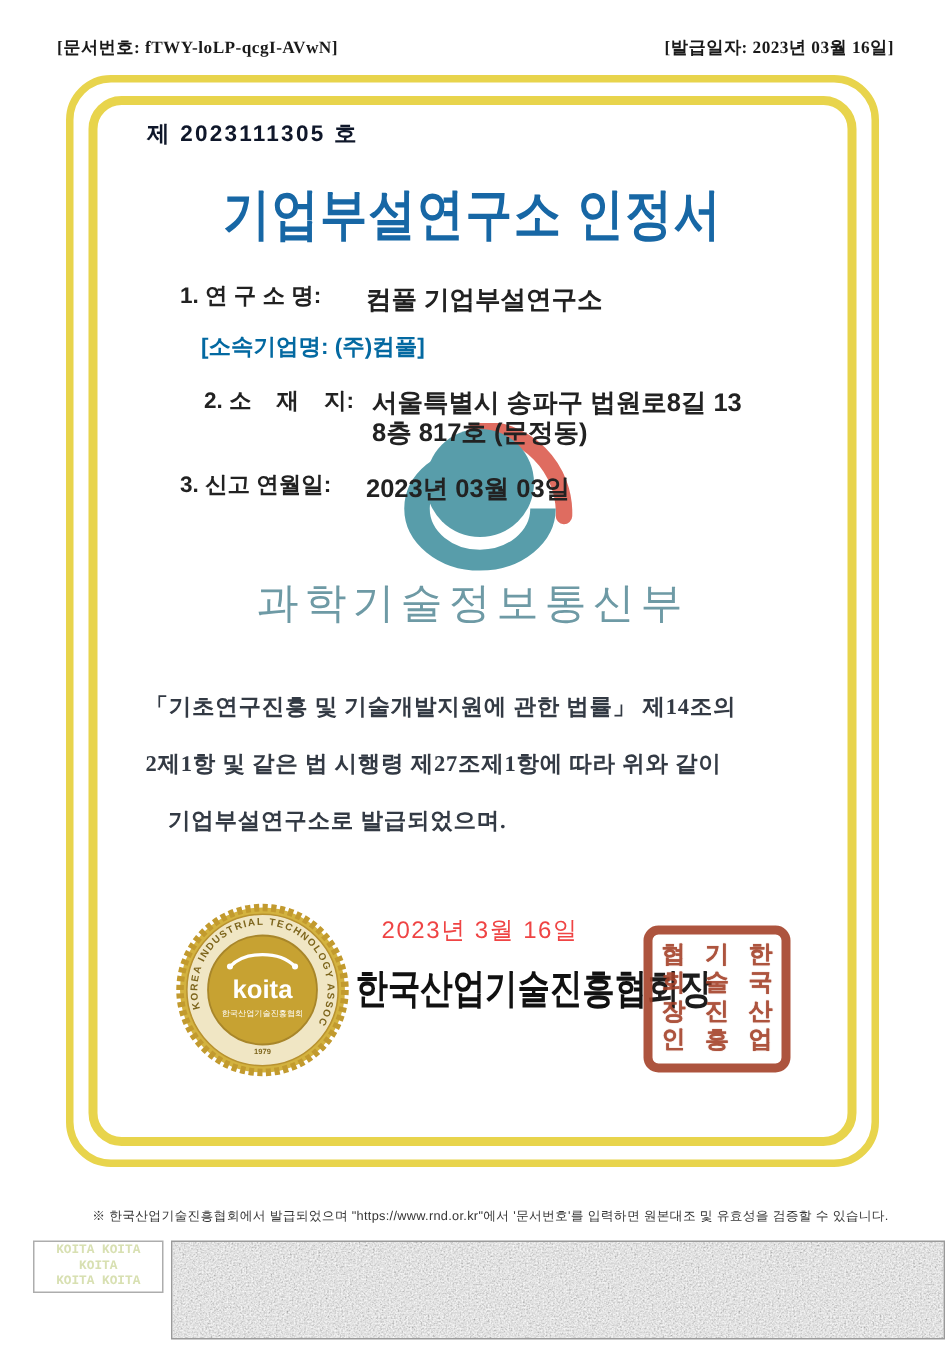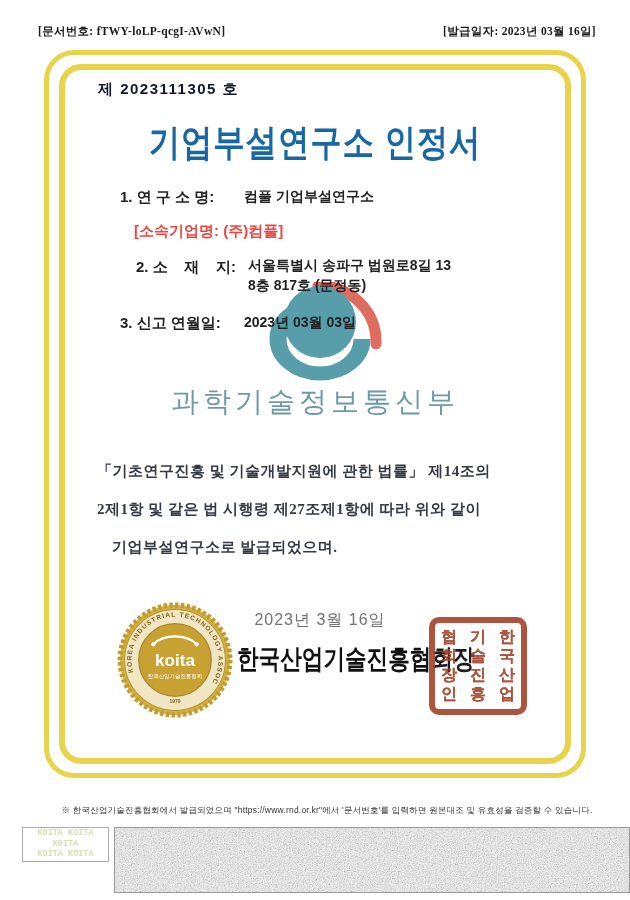--- a/index.html
+++ b/index.html
@@ -14,36 +14,36 @@
   
   .b-outer{left:44px;top:50px;width:542px;height:728px;border:5px solid #e8d44c;border-radius:30px;box-sizing:border-box;}
   .b-inner{left:59px;top:64px;width:512px;height:700px;border:6px solid #e8d44c;border-radius:22px;box-sizing:border-box;}
 
   .serial{left:98px;top:80px;font-size:15px;font-weight:600;letter-spacing:1.5px;color:#0f172a;}
 
   .title{left:0;right:0;top:118px;text-align:center;font-size:37px;font-weight:900;
          color:#1767a5;letter-spacing:1px;transform:scaleX(.85);}
 
   .f-label{white-space:pre;font-weight:700;font-size:15px;color:#222;}
-  .f-value{font-weight:600;font-size:14px;color:#222;text-align:right;}
+  .f-value{font-weight:600;font-size:17px;color:#222;text-align:right;}
   .l1{left:120px;top:188px;} .v1{left:244px;top:188px;}
-  .sub1{left:134px;top:222px;font-weight:700;font-size:15px;color:#ef4444;}
+  .sub1{left:134px;top:222px;font-weight:700;font-size:15px;color:#0369a1;}
   .l2{left:136px;top:258px;} .v2a{left:248px;top:257px;} .v2b{left:248px;top:277px;}
   .l3{left:120px;top:314px;} .v3{left:244px;top:314px;}
 
   .emblem{left:245px;top:282px;z-index:0;opacity:.92;}
   .content-layer{z-index:2;}
 
   .ministry{left:0;right:0;top:383px;text-align:center;font-size:28px;font-weight:500;
             color:#6e9aa5;letter-spacing:4px;z-index:2;}
 
   .legal{font-family:"Liberation Serif",serif;font-weight:700;font-size:15px;color:#333a44;letter-spacing:.5px;}
   .lg1{left:97px;top:462px;} .lg2{left:97px;top:500px;} .lg3{left:112px;top:538px;}
 
-  .date-main{left:10px;right:0;top:610px;text-align:center;font-size:16px;font-weight:500;letter-spacing:1px;color:#737373;}
+  .date-main{left:10px;right:0;top:610px;text-align:center;font-size:16px;font-weight:500;letter-spacing:1px;color:#ef4444;}
   .issuer{left:237px;top:641px;font-size:27px;font-weight:900;color:#111;
           transform:scaleX(.8);transform-origin:left center;white-space:nowrap;z-index:2;}
 
   .medal{left:117px;top:602px;z-index:2;}
   .red-seal{left:429px;top:617px;width:98px;height:98px;border:6px solid #a5422a;border-radius:10px;
             box-sizing:border-box;display:flex;flex-direction:row;justify-content:space-between;
             padding:4px 6px;opacity:.9;z-index:3;background:rgba(255,255,255,.05);}
   .seal-col{font-family:"Liberation Serif",serif;font-weight:700;font-size:16px;line-height:19px;
             color:#a5422a;white-space:pre-line;text-align:center;text-shadow:0 0 .6px #a5422a;}
 

